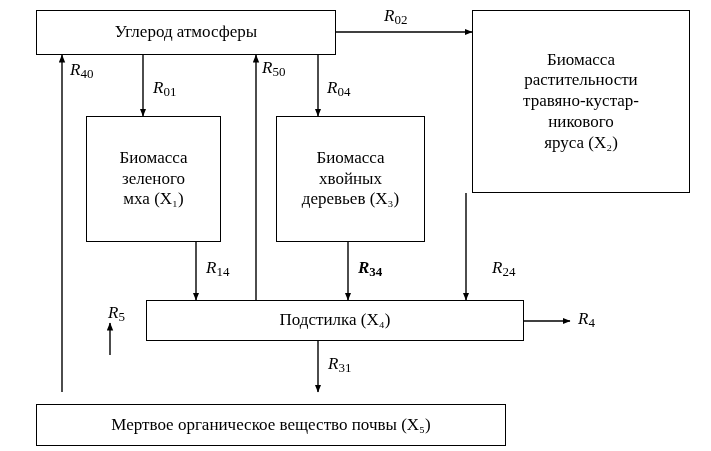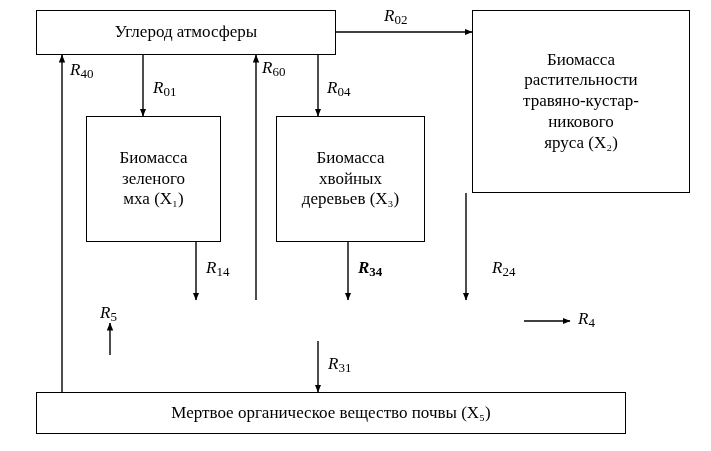--- a/index.html
+++ b/index.html
@@ -104,58 +104,61 @@
 зеленого
 мха (X₁)</span>
   </div>
 
   <div class="box" style="left:276px; top:116px; width:149px; height:126px;">
     <span class="inner">Биомасса
 хвойных
 деревьев (X₃)</span>
   </div>
 
+  <div class="box" style="left:146px; top:300px; width:378px; height:41px;">
+    <span class="inner">Подстилка (X₄)</span>
+  </div>
 
-  <div class="box" style="left:36px; top:392px; width:590px; height:42px;justify-content:center;">
+  <div class="box" style="left:36px; top:404px; width:470px; height:42px;justify-content:center;">
     <span class="inner">Мертвое органическое вещество почвы (X₅)</span>
   </div>
 
   <div class="lbl" style="left:384px; top:6px;">
     <span class="ital">R</span><sub>02</sub>
   </div>
 
   <div class="lbl" style="left:70px; top:60px;">
     <span class="ital">R</span><sub>40</sub>
   </div>
 
   <div class="lbl" style="left:153px; top:78px;">
     <span class="ital">R</span><sub>01</sub>
   </div>
 
   <div class="lbl" style="left:262px; top:58px;">
-    <span class="ital">R</span><sub>60</sub>
+    <span class="ital">R</span><sub>50</sub>
   </div>
 
   <div class="lbl" style="left:327px; top:78px;">
     <span class="ital">R</span><sub>04</sub>
   </div>
 
   <div class="lbl" style="left:206px; top:258px;text-align:right;">
     <span class="ital">R</span><sub>14</sub>
   </div>
 
   <div class="lbl" style="left:358px; top:258px;font-weight:bold;">
     <span class="ital">R</span><sub>34</sub>
   </div>
 
   <div class="lbl" style="left:492px; top:258px;text-align:right;">
     <span class="ital">R</span><sub>24</sub>
   </div>
 
-  <div class="lbl" style="left:100px; top:303px;">
+  <div class="lbl" style="left:108px; top:303px;">
     <span class="ital">R</span><sub>5</sub>
   </div>
 
   <div class="lbl" style="left:578px; top:309px;font-family:Liberation Serif, serif;">
     <span class="ital">R</span><sub>4</sub>
   </div>
 
   <div class="lbl" style="left:328px; top:354px;">
     <span class="ital">R</span><sub>31</sub>
   </div>

